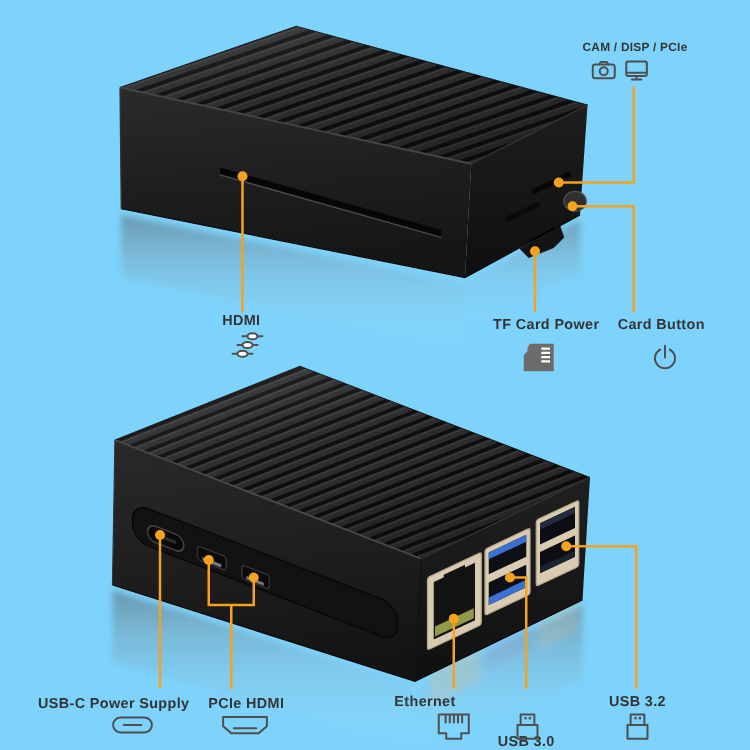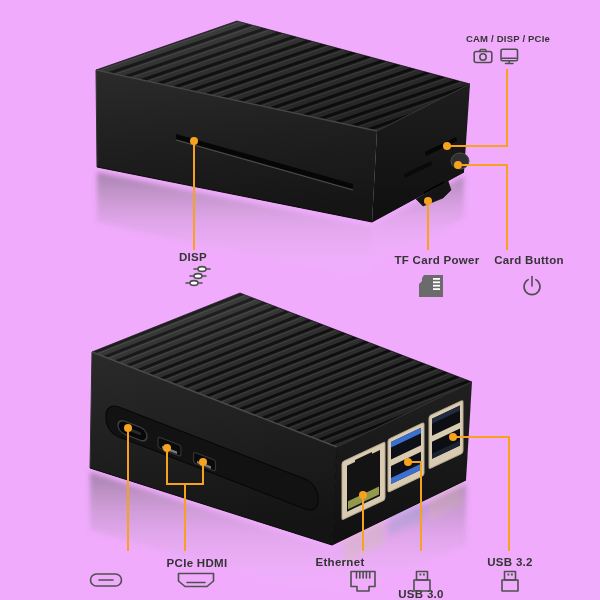--- a/index.html
+++ b/index.html
@@ -1,16 +1,16 @@
 <!DOCTYPE html>
 <html style="--accent: #F6A21E; --label-text: #343434; --icon-stroke: #4f4f4f; --case-dark: #1d1d1d; --port-beige: #D8CBB1; --usb3-blue: #3B6FD0; --ethernet-led: #99A04E;"><head>
 <meta charset="utf-8">
 <style>
   html,body{margin:0;padding:0;background:#fff;}
-  #stage{position:relative;width:600px;height:600px;background:#f0abfc;overflow:hidden;
+  #stage{position:relative;width:600px;height:600px;background:#7dd3fc;overflow:hidden;
          font-family:"Liberation Sans",sans-serif;}
   #scene{position:absolute;left:0;top:0;}
   .label{position:absolute;transform:translateX(-50%);white-space:nowrap;
          font:700 11.5px "Liberation Sans",sans-serif;
          color:var(--label-text,#343434);letter-spacing:.3px;}
   .label.small{font-size:9.5px;letter-spacing:.2px;}
   .icon{position:absolute;transform:translateX(-50%);display:flex;gap:7px;align-items:flex-start;}
   .ic{stroke:var(--icon-stroke,#4f4f4f);fill:none;stroke-width:1.6;
       stroke-linecap:round;stroke-linejoin:round;}
   .icd{fill:var(--icon-stroke,#4f4f4f);}
@@ -158,23 +158,24 @@
     <circle class="co-dot" cx="128" cy="428" r="4"></circle>
     <circle class="co-dot" cx="167" cy="448" r="4"></circle>
     <circle class="co-dot" cx="203" cy="462" r="4"></circle>
     <circle class="co-dot" cx="363" cy="495" r="4"></circle>
     <circle class="co-dot" cx="408" cy="462" r="4"></circle>
     <circle class="co-dot" cx="453" cy="437" r="4"></circle>
   </g>
 </svg>
 
 <div class="label small" style="left:508px;top:33px">CAM / DISP / PCIe</div>
-<div class="label" style="left:193px;top:251px">DISP</div>
+<div class="label" style="left:193px;top:251px">HDMI</div>
 <div class="label" style="left:437px;top:254px">TF Card Power</div>
 <div class="label" style="left:529px;top:254px">Card Button</div>
+<div class="label" style="left:91px;top:557px">USB-C Power Supply</div>
 <div class="label" style="left:197px;top:557px">PCIe HDMI</div>
 <div class="label" style="left:340px;top:556px">Ethernet</div>
 <div class="label" style="left:421px;top:588px">USB 3.0</div>
 <div class="label" style="left:510px;top:556px">USB 3.2</div>
 
 <div class="icon" style="left:496px;top:48px">
   <svg width="20" height="16" viewBox="0 0 20 16">
     <rect x="1.2" y="3.5" width="17.6" height="11" rx="2" class="ic"></rect>
     <path d="M6.5,3.5 L7.5,1.5 H12.5 L13.5,3.5" class="ic"></path>
     <circle cx="10" cy="9" r="3.2" class="ic"></circle>

